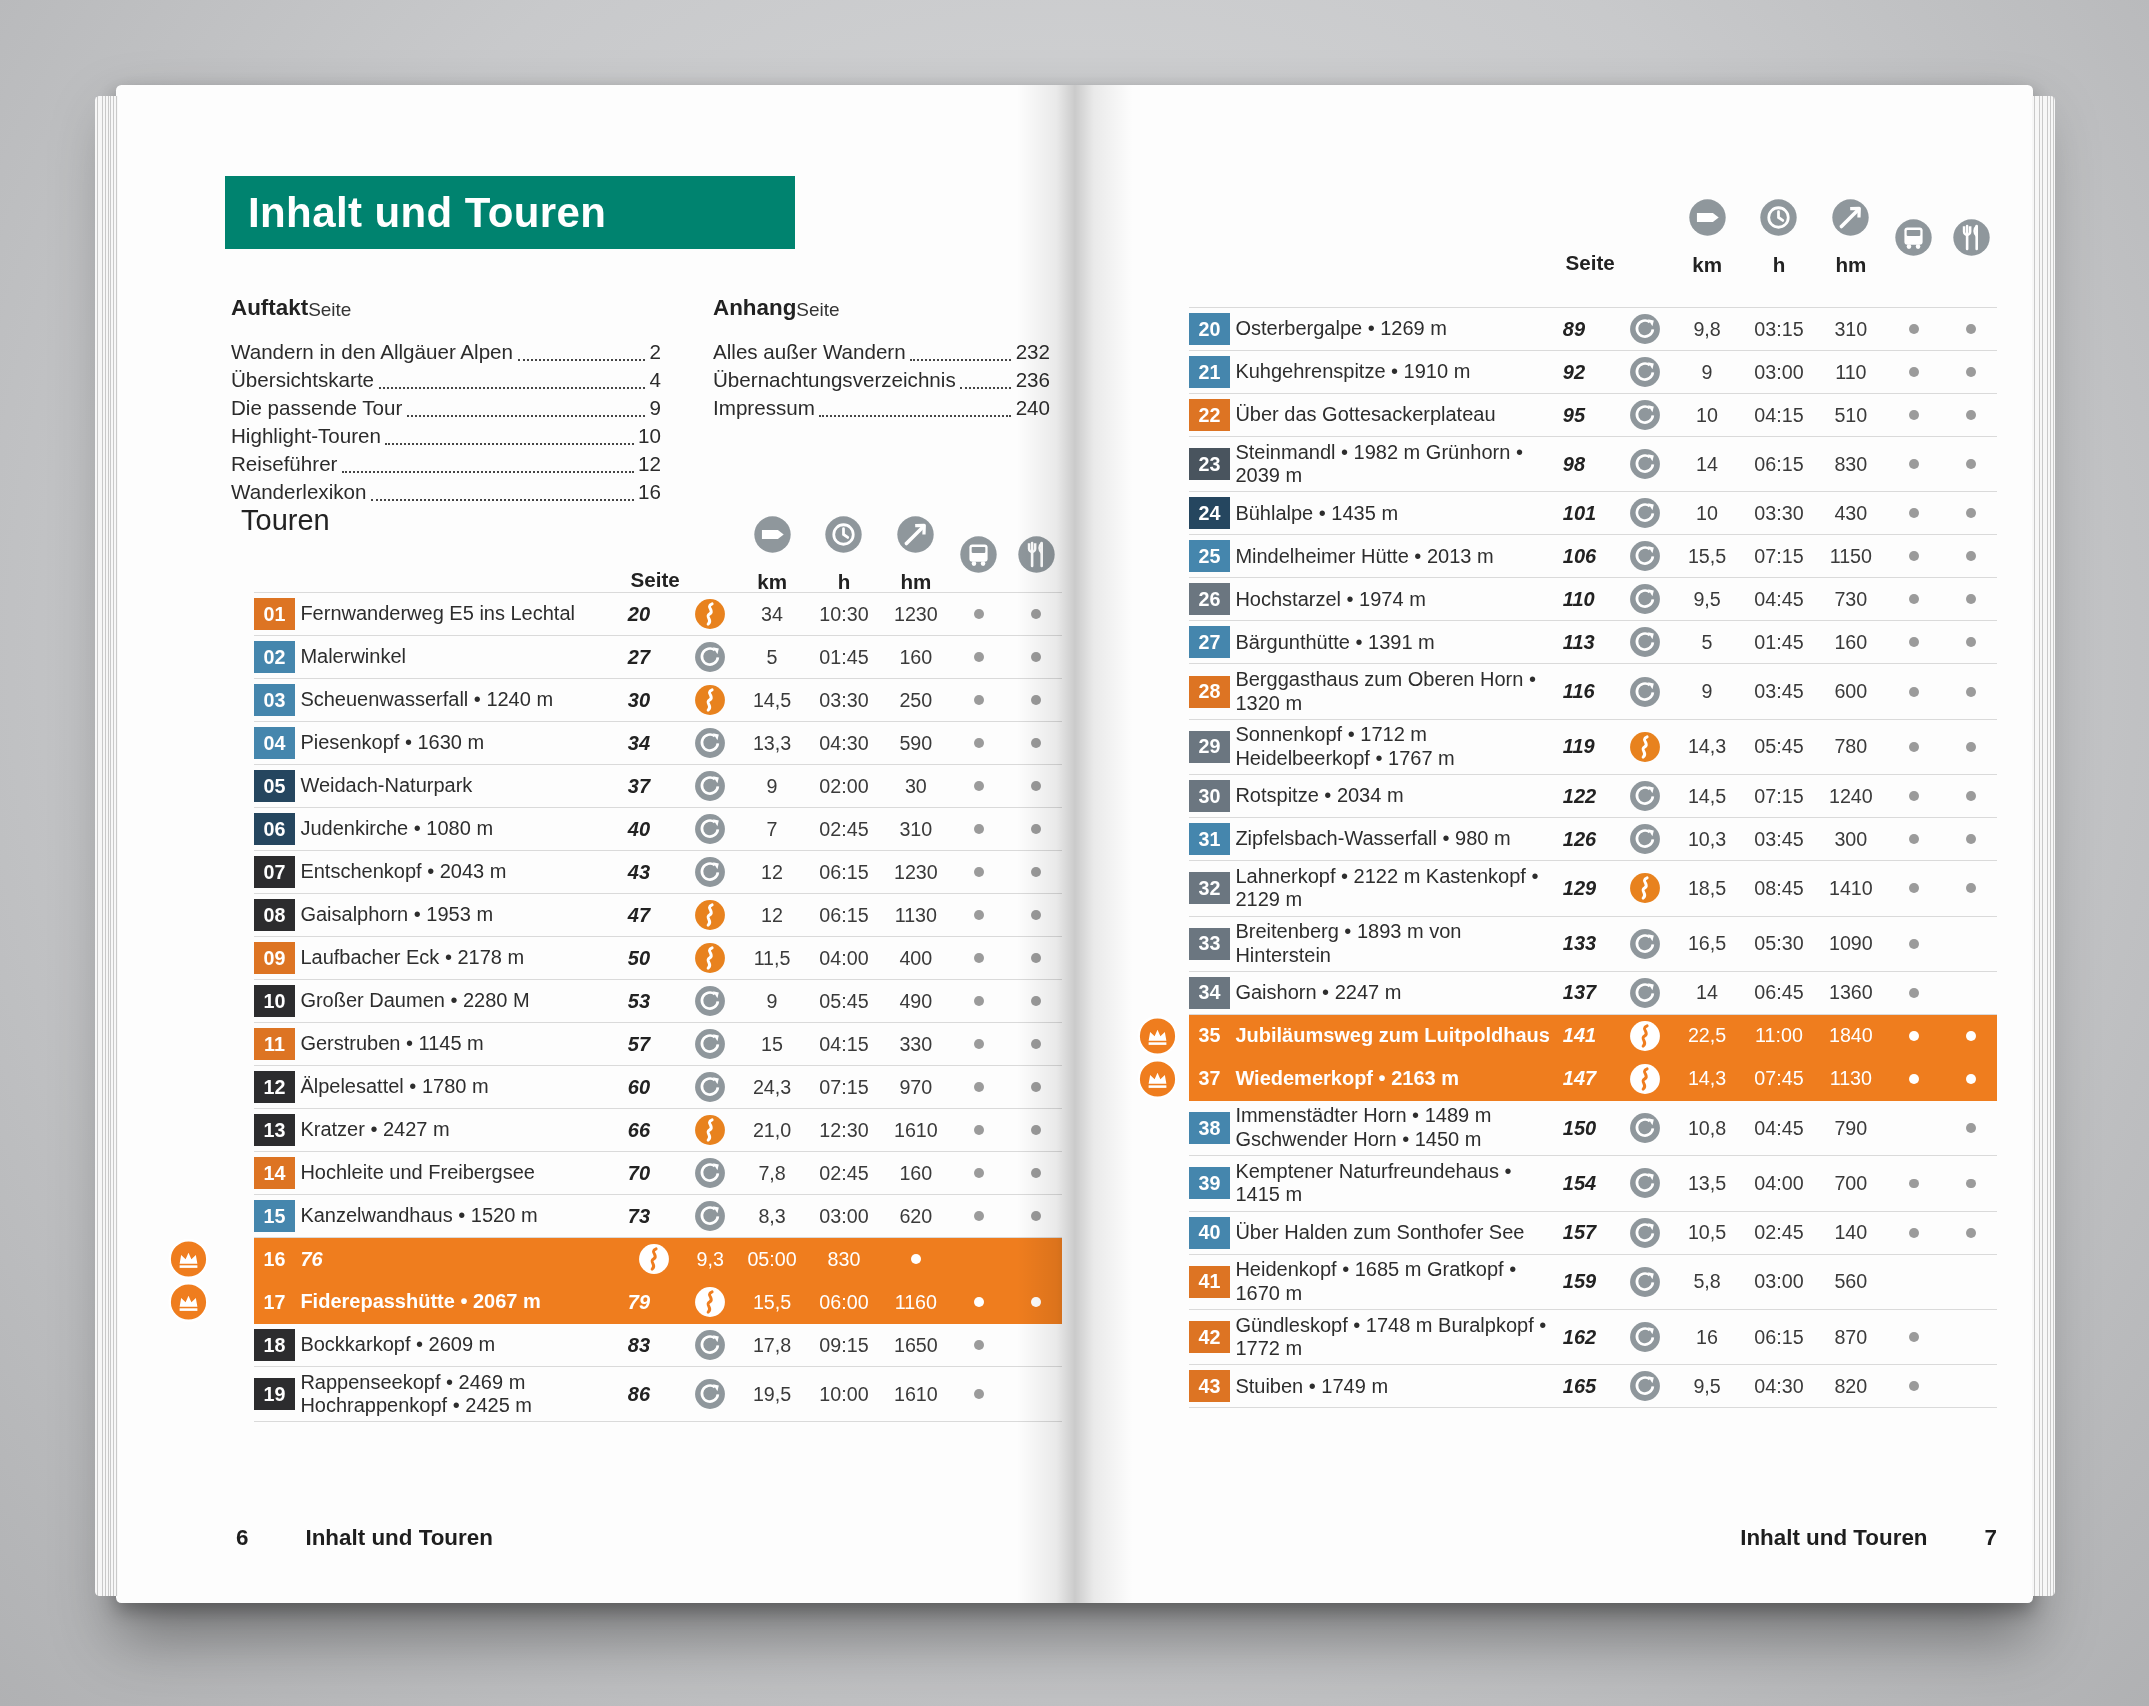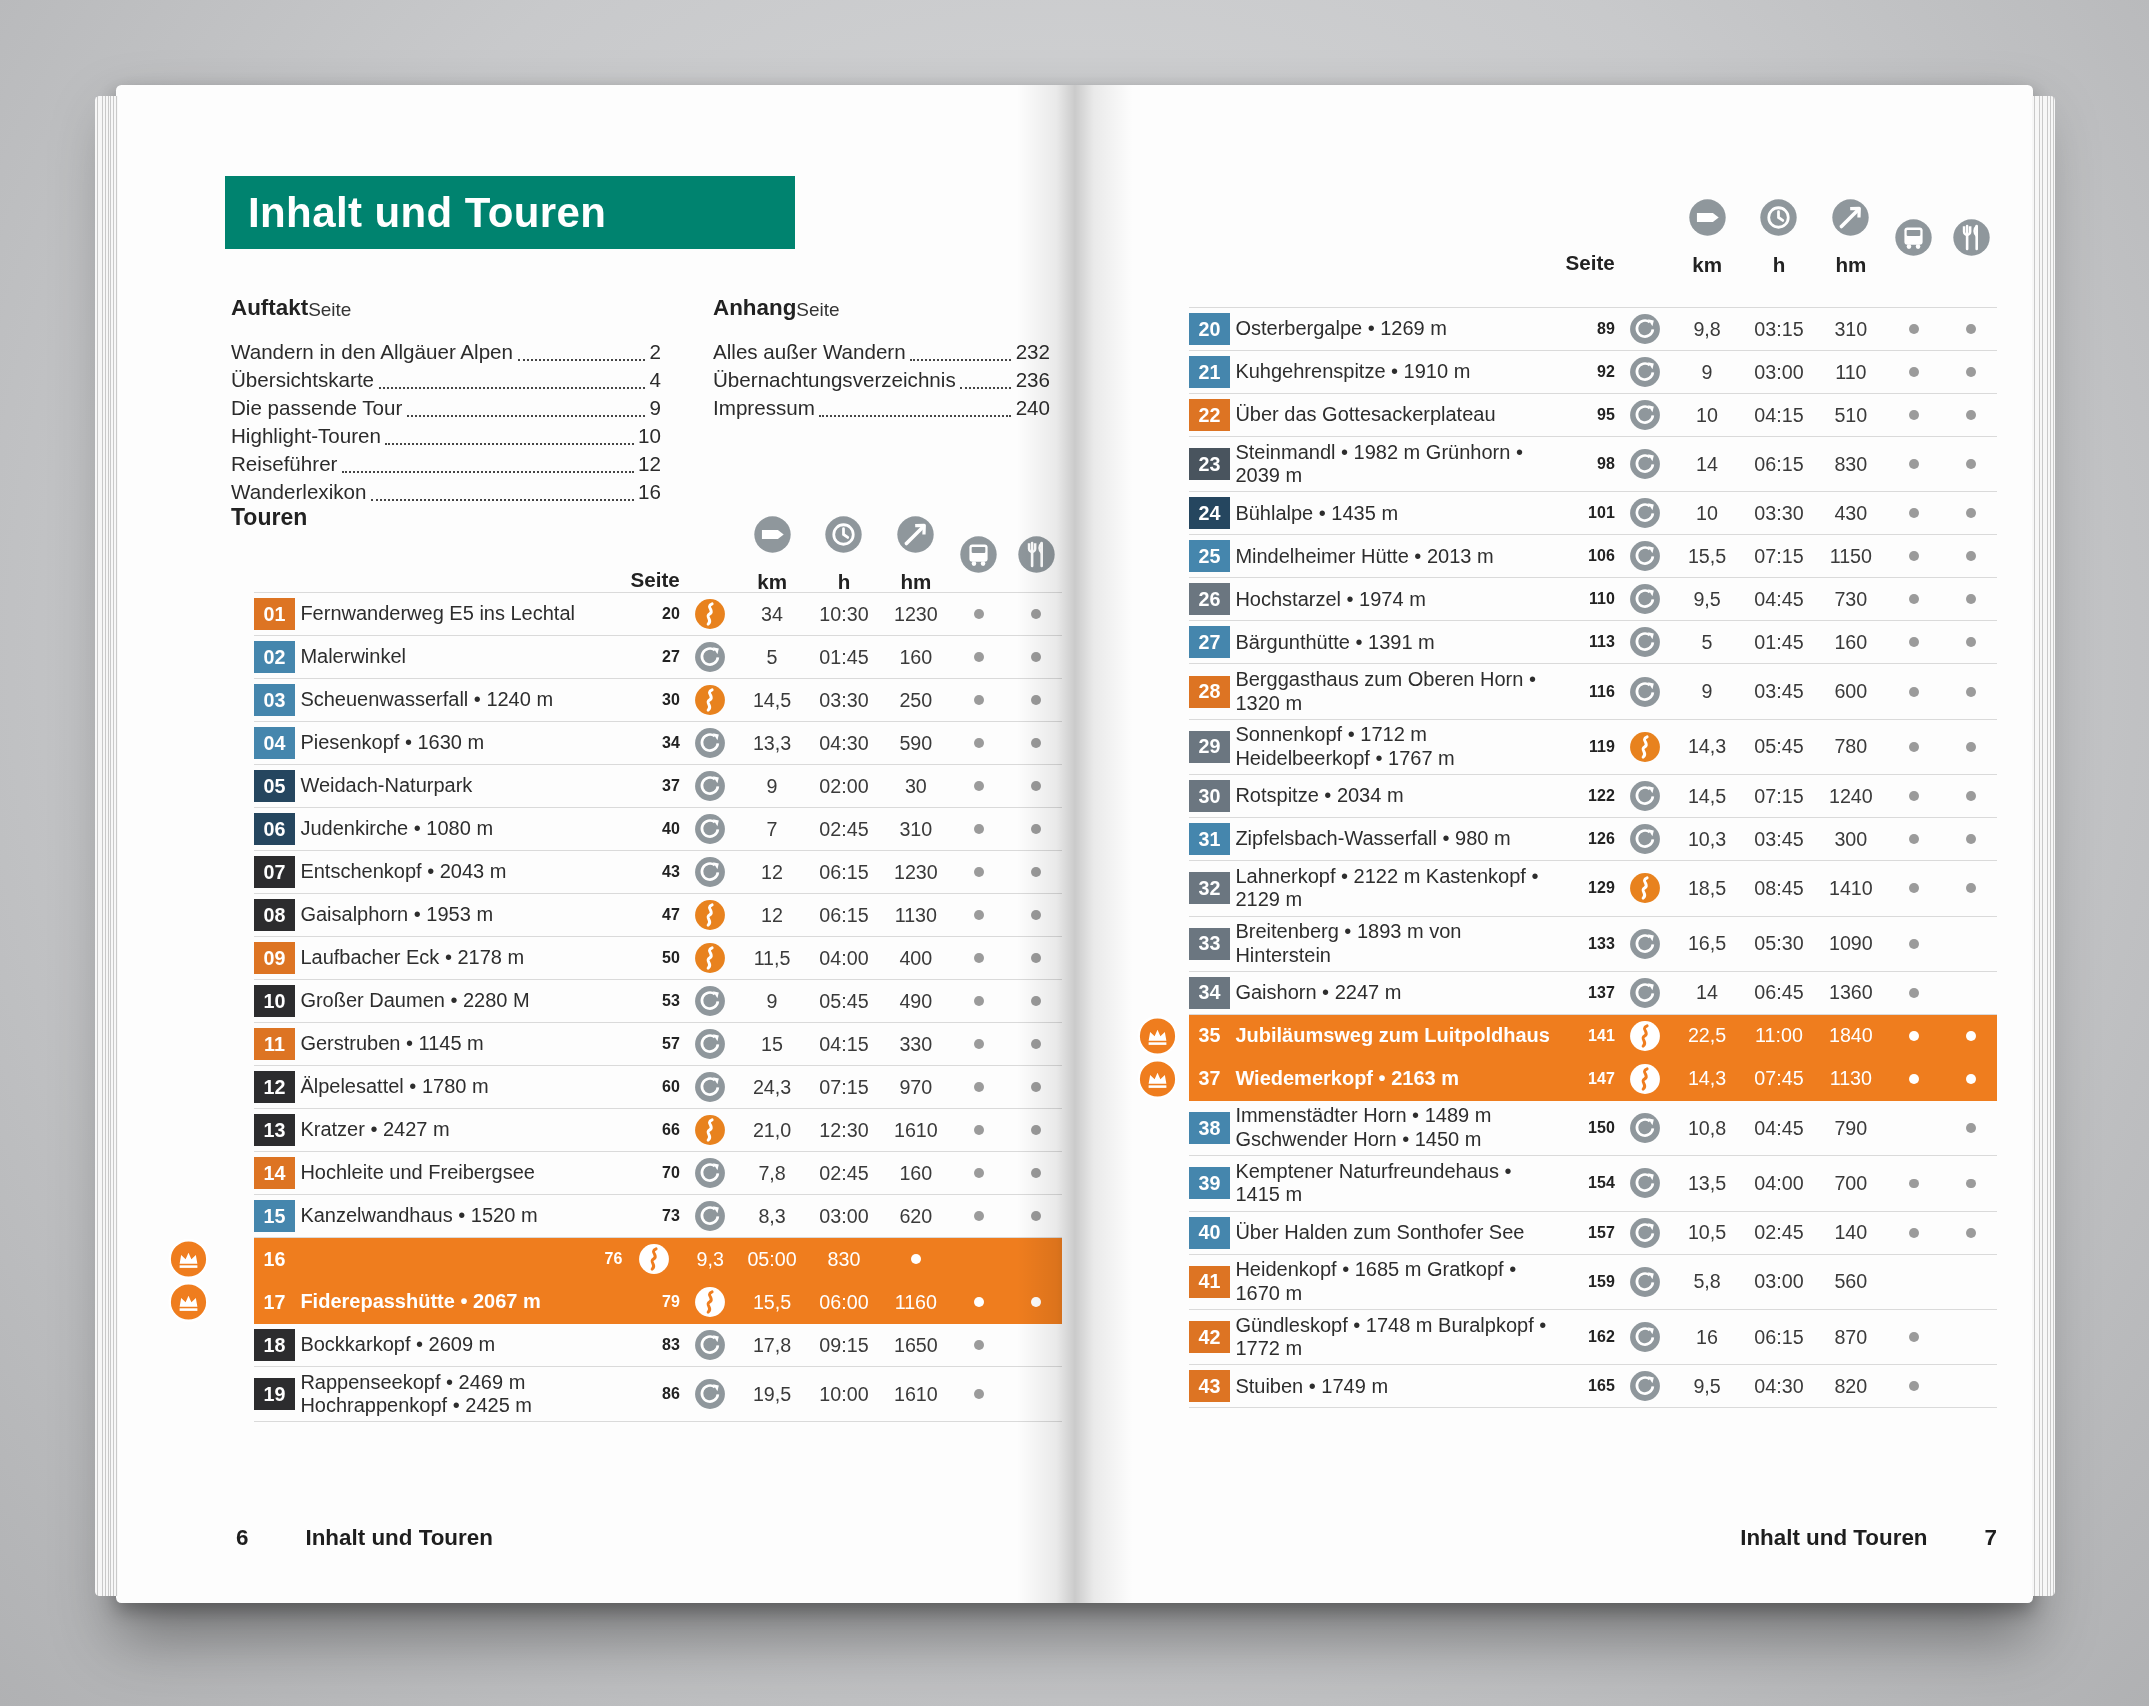--- a/index.html
+++ b/index.html
@@ -33,21 +33,21 @@
   .intro { position:absolute; left:115px; top:210px; display:flex; gap:52px; }
   .intro .c1 { width:430px; }
   .intro .c2 { width:337px; }
   .sec-head { display:flex; justify-content:flex-start; align-items:flex-end; margin-bottom:17px; }
   .sec-head .h { font-size:22.4px; font-weight:bold; color:#222; }
   .sec-head .s { font-size:19px; color:#333; }
   .toc-item { display:flex; align-items:flex-end; font-size:20.6px; line-height:28px; color:#2b2b2b; }
   .leader { flex:1; border-bottom:2.3px dotted #454545; margin:0 4.5px 5.4px; }
   .toc-page { }
 
-  .touren-label { position:absolute; left:115px; top:419px; font-size:23px; font-weight:bold; color:#222; }
+  .touren-label { position:absolute; left:125px; top:419px; font-size:29px; font-weight:normal; color:#222; }
 
   
   .cols { display:grid; grid-template-columns:41px 322px 52px 50px 63px 70px 63px 52px 52px;
           column-gap:5.4px; align-items:center; }
 
   .thead { width:808px; }
   .thead.posL { position:absolute; left:138px; top:430px; }
   .thead.posR { position:absolute; left:115px; top:113px; }
   .hstack { display:flex; flex-direction:column; align-items:center; gap:16px; }
   .hicon { width:39px; height:39px; display:block; }
@@ -55,21 +55,21 @@
   .h-seite { justify-self:end; align-self:end; font-size:20.6px; font-weight:bold; color:#222; padding-bottom:1.8px; }
 
   .ttable { width:808px; border-top:0.9px solid #dadada; }
   .ttable.posL { position:absolute; left:138px; top:507px; }
   .ttable.posR { position:absolute; left:115px; top:222px; }
 
   .tour-row { position:relative; min-height:43px; padding:3.6px 0; border-bottom:0.9px solid #dadada; }
   .badge { width:41px; height:32px; display:flex; align-items:center; justify-content:center;
            color:#fff; font-weight:bold; font-size:19.7px; }
   .t-title { font-size:20px; color:#2d2d2d; line-height:1.18; padding-right:3.6px; }
-  .t-page { text-align:right; font-weight:bold; font-size:16px; color:#222; }
+  .t-page { text-align:left; font-weight:bold; font-size:20px; color:#222;font-style:italic; }
   .t-route { width:32px; height:32px; display:block; margin:0 auto; }
   .num { text-align:center; font-size:19.7px; color:#3a3a3a; }
   .t-bus, .t-food { text-align:center; }
   .dot { display:inline-block; width:9.9px; height:9.9px; border-radius:50%; background:#9b9b9b; }
 
   .tour-row.hl { border-bottom-color:transparent; }
   .tour-row.hl .t-title { color:#fff; font-weight:bold; }
   .tour-row.hl .num, .tour-row.hl .t-page { color:#fff; }
   .tour-row.hl .dot { background:#fff; }
   .tour-row.hl .badge { background:transparent !important; }

